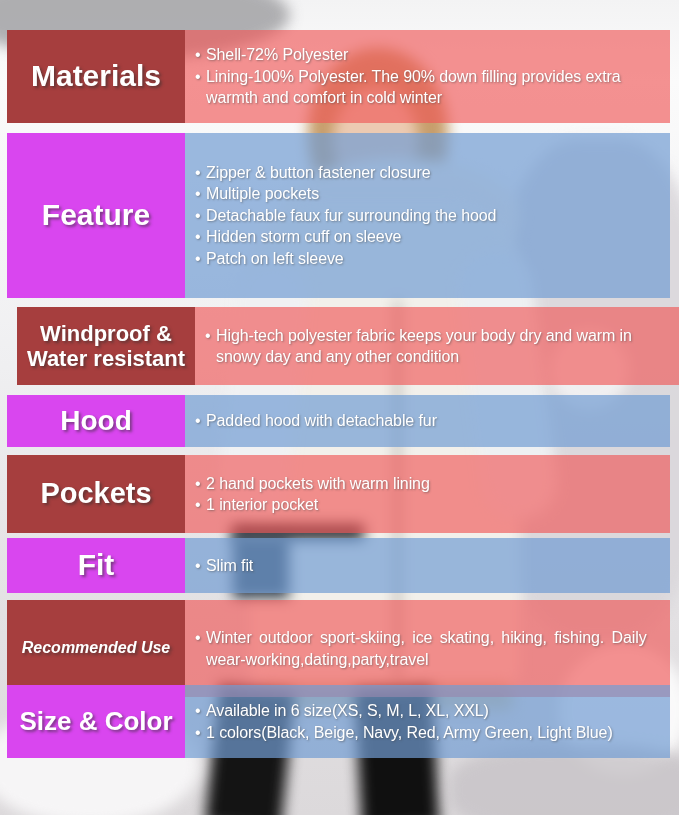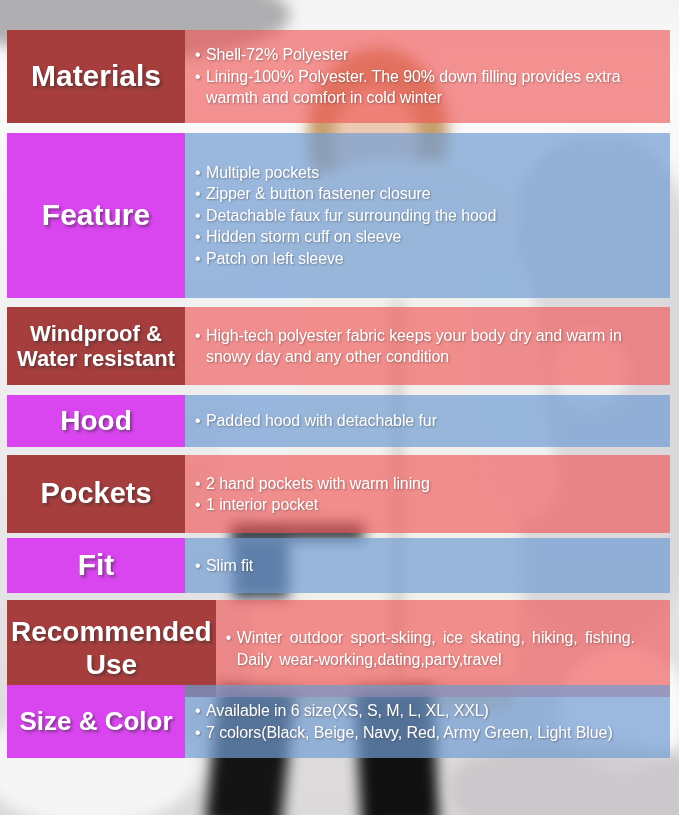--- a/index.html
+++ b/index.html
@@ -49,34 +49,34 @@
   }
   .content ul{list-style:none;margin:0;padding:0;}
   .content li{
     position:relative;color:#fff;font-size:16px;line-height:21.5px;
     letter-spacing:-0.1px;padding-left:11px;text-shadow:1px 1px 2px rgba(70,70,70,.5);
   }
   .content li::before{content:"\2022";position:absolute;left:0;top:0;}
 
   #row-materials {top:30px;height:93px;}
   #row-feature   {top:133px;height:165px;}
-  #row-windproof {top:307px;height:78px;}
+  #row-windproof {top:307px;height:78px;margin-left:10px;}
   #row-hood      {top:395px;height:52px;justify-content:flex-end;}
   #row-pockets   {top:455px;height:78px;}
   #row-fit       {top:538px;height:55px;}
   #row-recommended{top:600px;height:97px;}
   #row-sizecolor {top:685px;height:73px;}
 
   #row-materials .label{font-size:30px;}
   #row-feature   .label{font-size:30px;}
   #row-windproof .label{font-size:22px;}
   #row-hood      .label{font-size:28px;}
   #row-pockets   .label{font-size:29px;}
   #row-fit       .label{font-size:30px;}
-  #row-recommended .label{font-size:28px;}
+  #row-recommended .label{font-size:16px;font-style:italic;}
   #row-sizecolor .label{font-size:26px;}
   #row-recommended li.spread{word-spacing:3px;}
 </style>
 </head>
 <body>
 
 <div id="stage">
 
   <div id="photo">
     <div class="blur blob-topleft"></div>
@@ -106,22 +106,22 @@
         <li>Shell-72% Polyester</li>
         <li>Lining-100% Polyester. The 90% down filling provides extra warmth and comfort in cold winter</li>
       </ul>
     </div>
   </div>
 
   <div class="row blue" id="row-feature">
     <div class="label">Feature</div>
     <div class="content">
       <ul>
+        <li>Zipper &amp; button fastener closure</li>
         <li>Multiple pockets</li>
-        <li>Zipper &amp; button fastener closure</li>
         <li>Detachable faux fur surrounding the hood</li>
         <li>Hidden storm cuff on sleeve</li>
         <li>Patch on left sleeve</li>
       </ul>
     </div>
   </div>
 
   <div class="row red" id="row-windproof">
     <div class="label">Windproof &amp; Water resistant</div>
     <div class="content">
@@ -166,18 +166,18 @@
         <li class="spread">Winter outdoor sport-skiing, ice skating, hiking, fishing. Daily wear-working,dating,party,travel</li>
       </ul>
     </div>
   </div>
 
   <div class="row blue" id="row-sizecolor">
     <div class="label">Size &amp; Color</div>
     <div class="content">
       <ul>
         <li>Available in 6 size(XS, S, M, L, XL, XXL)</li>
-        <li>7 colors(Black, Beige, Navy, Red, Army Green, Light Blue)</li>
+        <li>1 colors(Black, Beige, Navy, Red, Army Green, Light Blue)</li>
       </ul>
     </div>
   </div>
 
 </div>
 
 </body></html>

